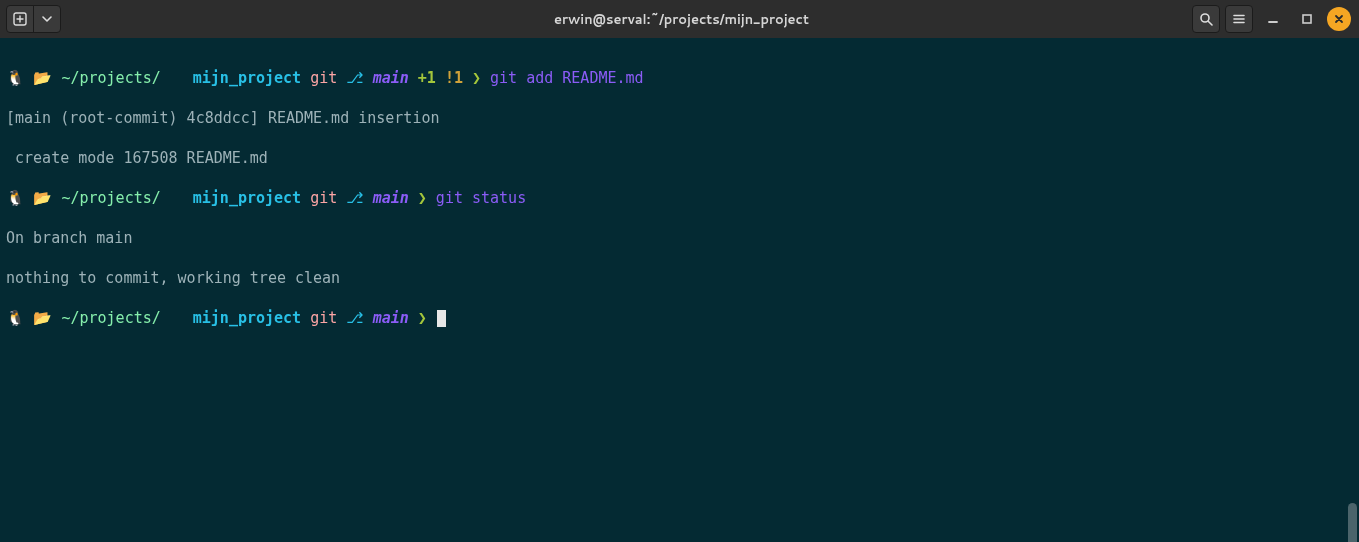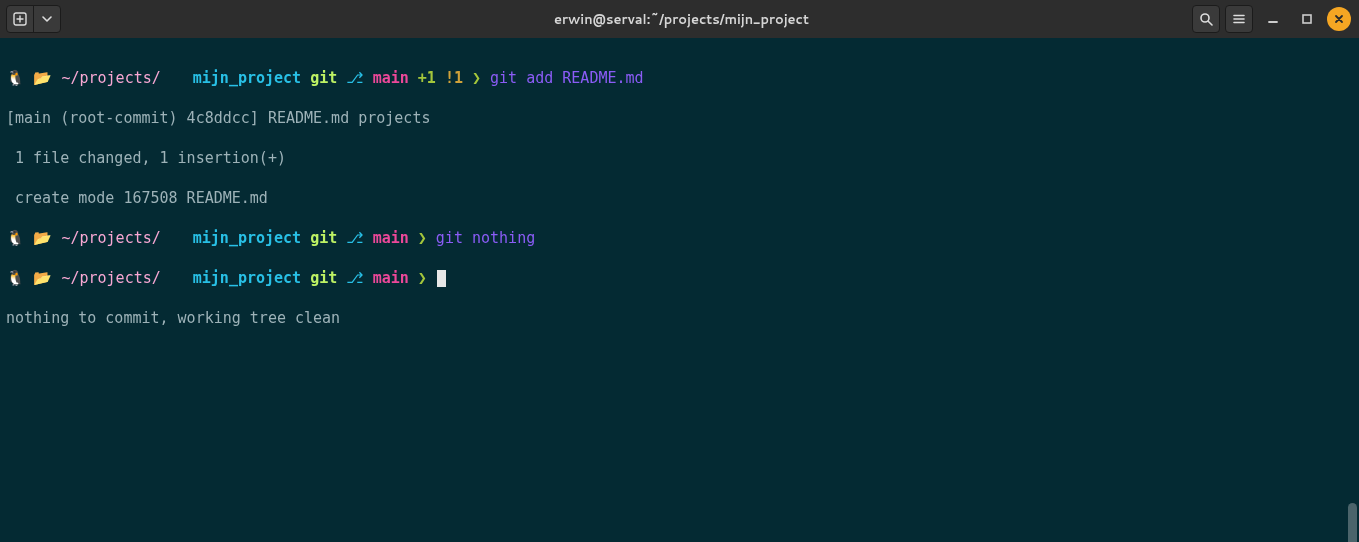--- a/index.html
+++ b/index.html
@@ -12,25 +12,25 @@
   .tb-btn.first { border-top-right-radius:0; border-bottom-right-radius:0; }
   .tb-btn.second { border-top-left-radius:0; border-bottom-left-radius:0; }
   .tb-title { position:absolute; left:4px; right:0; text-align:center; pointer-events:none; }
   .tb-right { margin-left:auto; display:flex; align-items:center; gap:6px; padding-right:8px; }
   .circ { width:24px; height:24px; border-radius:50%; background:#f5a623; display:flex; align-items:center; justify-content:center; color:#2b2b2b; cursor:pointer; }
   .win-btn { width:28px; height:28px; display:flex; align-items:center; justify-content:center; color:#ccc; cursor:pointer; border-radius:4px; }
   .term { flex:1; background:#042a33; padding:10px 6px 6px 6px; font-size:15px; line-height:20px; color:#9db2b8; white-space:pre; position:relative; }
   .line { display:block; }
   .tux { color:#e7e7e7; }
   .folder { color:#2aa3c9; }
-  .path-dim { color:#f9a8d4; }
+  .path-dim { color:#86efac; }
   .path-bright { color:#28c0e6; font-weight:bold;padding-left:32px; }
-  .git { color:#bef264; font-weight:bold; }
+  .git { color:#fca5a5; font-weight:normal; }
   .branchicon { color:#28c0e6; }
-  .branch { color:#ec4899; font-weight:bold; }
+  .branch { color:#8b5cf6; font-weight:bold;font-style:italic; }
   .plus { color:#a4c63b; font-weight:bold; }
   .bang { color:#cfa13a; font-weight:bold; }
   .arrow { color:#a4c63b; font-weight:bold; }
   .cmd { color:#8b5cf6; }
   .out { color:#9db2b8; }
   .cursor { display:inline-block; width:9px; height:17px; background:#e7e7e7; vertical-align:text-bottom; margin-left:1px; }
   .scrollbar { position:absolute; right:1px; top:40px; width:10px; height:490px; background:transparent; }
   .thumb { position:absolute; right:1px; top:425px; width:9px; height:100px; background:#4b646b; border-radius:5px; }
   svg { display:block; }
 </style>
@@ -78,23 +78,23 @@
       <div class="circ">
         <svg width="10" height="10" viewBox="0 0 10 10">
             <path d="M2 2l6 6M8 2l-6 6" stroke="#2b2b2b" stroke-width="1.8" stroke-linecap="round"></path>
           </svg>
       </div>
     </div>
   </div>
 
   <div class="term">
 <span class="line"><span></span><span class="tux">🐧</span> <span class="folder">📂</span> <span class="path-dim">~/projects/</span><span class="path-bright">mijn_project</span> <span class="git">git</span> <span class="branchicon">⎇</span> <span class="branch">main</span> <span class="plus">+1</span> <span class="bang">!1</span> <span class="arrow">❯</span> <span class="cmd">git add README.md</span></span>
-<span class="line out">[main (root-commit) 4c8ddcc] README.md projects</span>
-<span class="line out"> 1 file changed, 1 insertion(+)</span>
+<span class="line out">[main (root-commit) 4c8ddcc] README.md insertion</span>
 <span class="line out"> create mode 167508 README.md</span>
-<span class="line"><span></span><span class="tux">🐧</span> <span class="folder">📂</span> <span class="path-dim">~/projects/</span><span class="path-bright">mijn_project</span> <span class="git">git</span> <span class="branchicon">⎇</span> <span class="branch">main</span> <span class="arrow">❯</span> <span class="cmd">git nothing</span></span>
+<span class="line"><span></span><span class="tux">🐧</span> <span class="folder">📂</span> <span class="path-dim">~/projects/</span><span class="path-bright">mijn_project</span> <span class="git">git</span> <span class="branchicon">⎇</span> <span class="branch">main</span> <span class="arrow">❯</span> <span class="cmd">git status</span></span>
+<span class="line out">On branch main</span>
+<span class="line out">nothing to commit, working tree clean</span>
 <span class="line"><span></span><span class="tux">🐧</span> <span class="folder">📂</span> <span class="path-dim">~/projects/</span><span class="path-bright">mijn_project</span> <span class="git">git</span> <span class="branchicon">⎇</span> <span class="branch">main</span> <span class="arrow">❯</span> <span class="cursor"></span></span>
-<span class="line out">nothing to commit, working tree clean</span>
     <div class="scrollbar">
       <div class="thumb"></div>
     </div>
   </div>
 </div>
 
 </body></html>

